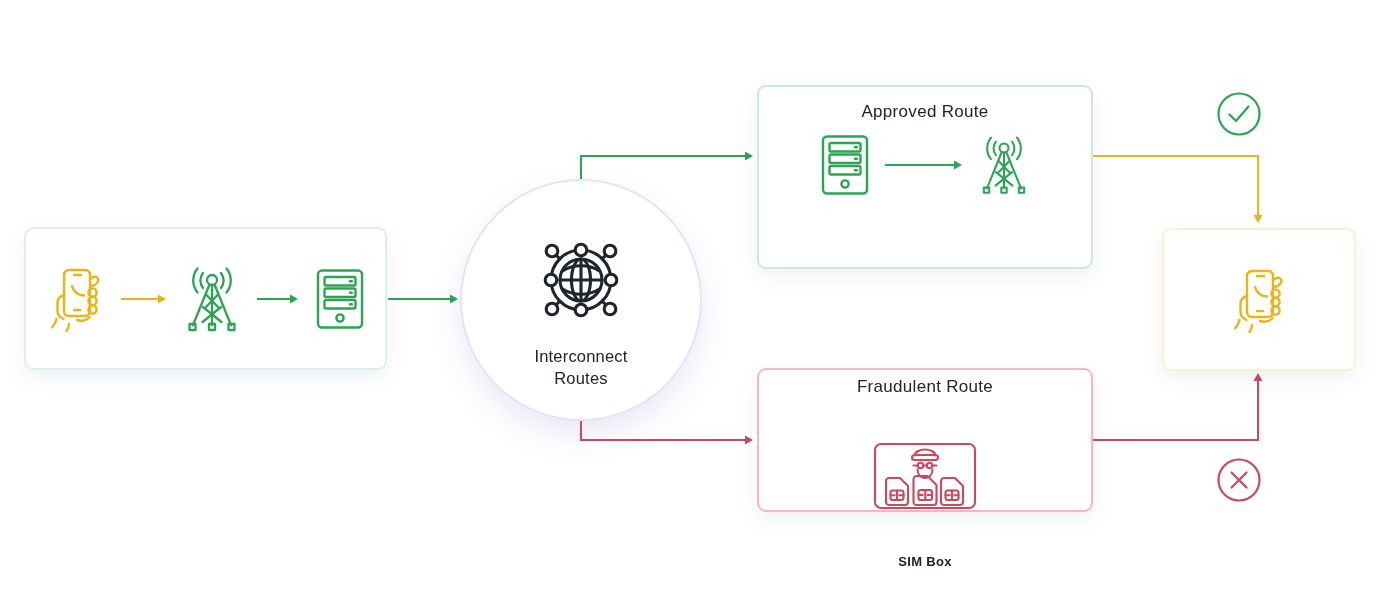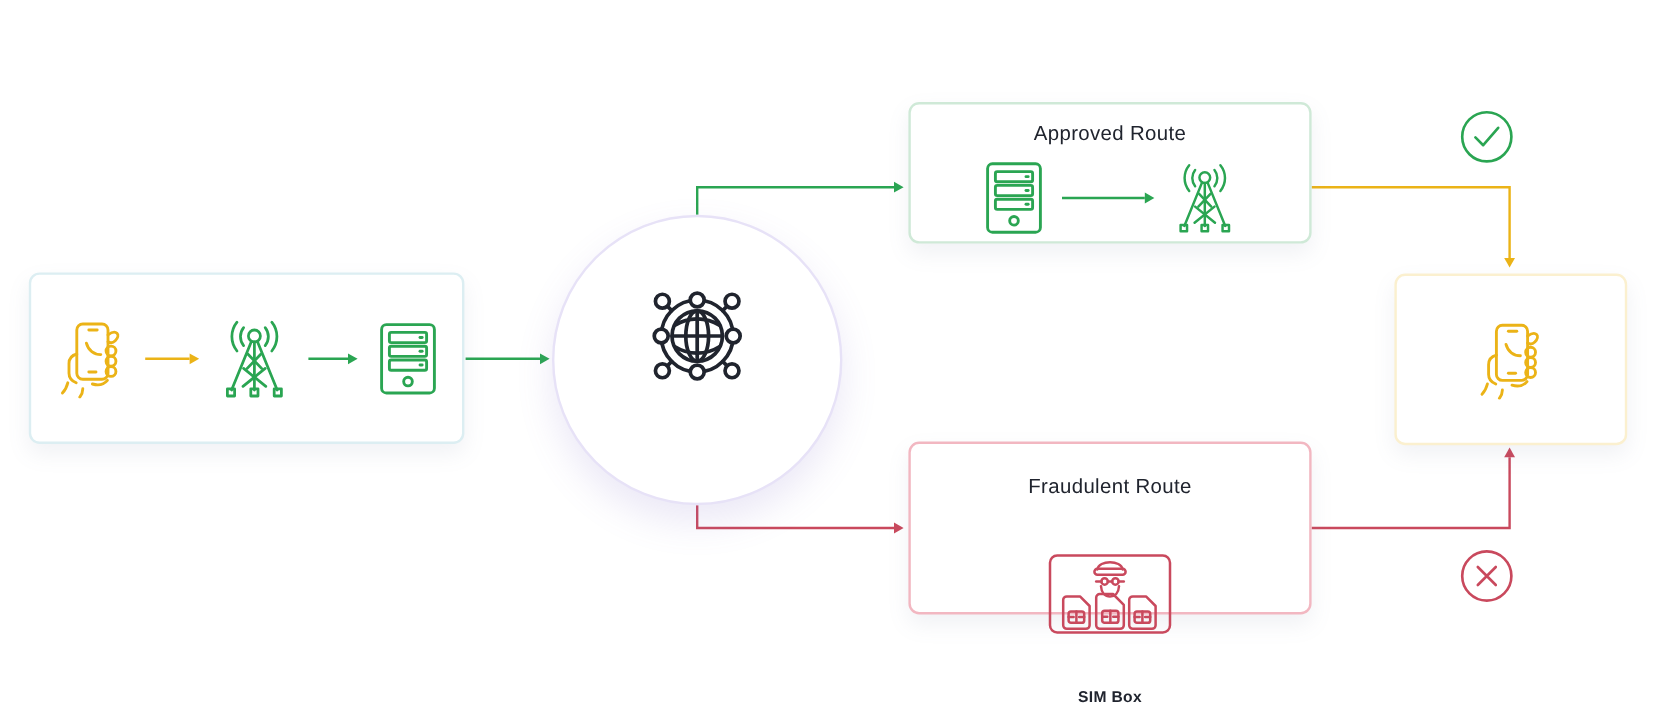--- a/index.html
+++ b/index.html
@@ -32,22 +32,22 @@
     position: absolute; left: 460px; top: 179px; width: 242px; height: 242px;
     background: #ffffff; border: 2px solid var(--circle_border); border-radius: 50%;
     box-shadow: 0 14px 30px rgba(130,110,200,0.16);
     display: flex; flex-direction: column; align-items: center; padding-top: 49px;
   }
   .circle-label { margin-top: 15px; text-align: center; font-size: 16.5px; line-height: 22px; letter-spacing: 0.2px; }
   .route-box {
     left: 757px; width: 336px;
     display: flex; flex-direction: column; align-items: center;
   }
-  .approved-box { top: 85px; height: 118px; border: 2px solid var(--approved_border); padding-top: 15px; }
-  .fraud-box { top: 368px; height: 144px; border: 2px solid var(--fraud_border); padding-top: 26px; gap: 39px; }
+  .approved-box { top: 85px; height: 184px; border: 2px solid var(--approved_border); padding-top: 15px; }
+  .fraud-box { top: 368px; height: 144px; border: 2px solid var(--fraud_border); padding-top: 7px; gap: 39px; }
   .box-title { font-size: 17px; letter-spacing: 0.3px; color: var(--ink); }
   .icon-row { display: flex; align-items: center; margin-top: 11px; gap: 14px; }
   .sim-label { font-size: 13px; margin-top: 5px; letter-spacing: 0.3px; font-weight: bold; }
   .dest-box {
     left: 1162px; top: 228px; width: 194px; height: 143px;
     border: 2px solid var(--dest_border);
     display: flex; align-items: center; justify-content: center;
   }
   .status-icon { position: absolute; width: 46px; height: 46px; }
   .status-approved { left: 1216px; top: 91px; }
@@ -153,20 +153,24 @@
         <circle cx="21" cy="79" r="5.8" fill="#ffffff"></circle>
         <circle cx="79" cy="79" r="5.8" fill="#ffffff"></circle>
         <circle cx="50" cy="50" r="21"></circle>
         <ellipse cx="50" cy="50" rx="9.5" ry="21"></ellipse>
         <path d="M29 50 h42"></path>
           <path d="M50 29 v42"></path>
         <path d="M31.5 41 c11 -7 26 -7 37 0"></path>
         <path d="M31.5 59 c11 7 26 7 37 0"></path>
       </svg>
     </span>
+    <div class="circle-label">
+      <div>Interconnect</div>
+      <div>Routes</div>
+    </div>
   </div>
 
   <div class="box route-box approved-box">
     <div class="box-title">Approved Route</div>
     <div class="icon-row">
       <span class="icon c-green">
         <svg width="50" height="64" viewBox="0 0 50 62" fill="none" stroke="currentColor" stroke-width="2.4" stroke-linecap="round" stroke-linejoin="round">
           <rect x="3" y="2.5" width="44" height="57" rx="4"></rect>
           <rect x="9.5" y="9" width="31" height="8.5" rx="1.5"></rect>
           <rect x="9.5" y="20.5" width="31" height="8.5" rx="1.5"></rect>

